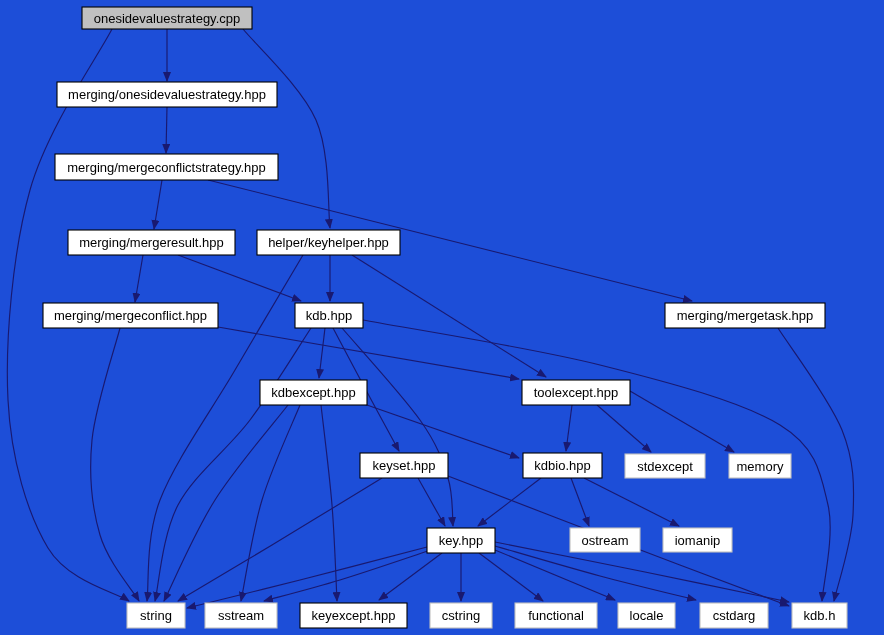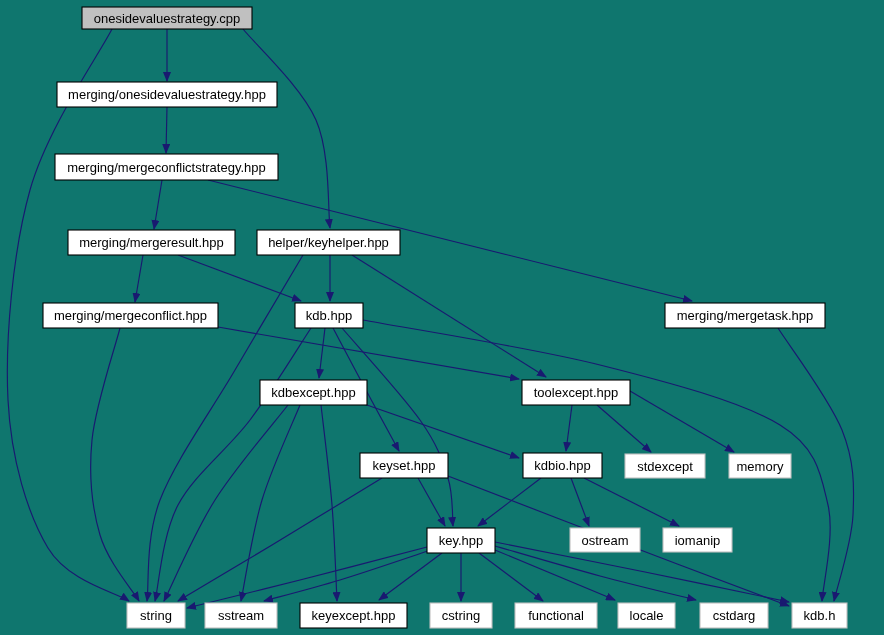--- a/index.html
+++ b/index.html
@@ -1,16 +1,16 @@
 <!DOCTYPE html>
 <html><head>
 <meta charset="utf-8">
 <style>
   html,body{margin:0;padding:0;background:#ffffff;}
-  .canvas{position:relative;width:884px;height:635px;background:#0f766e;overflow:hidden;
+  .canvas{position:relative;width:884px;height:635px;background:#1d4ed8;overflow:hidden;
           font-family:"Liberation Sans","DejaVu Sans",sans-serif;}
   svg{display:block;}
   svg text{font-family:"Liberation Sans","DejaVu Sans",sans-serif;font-size:13px;fill:#000000;}
   .edge{fill:none;stroke-width:1.15px;}
   .node-rect{stroke-width:1.1px;}
 </style>
 </head>
 <body>
 
 <div class="canvas">

